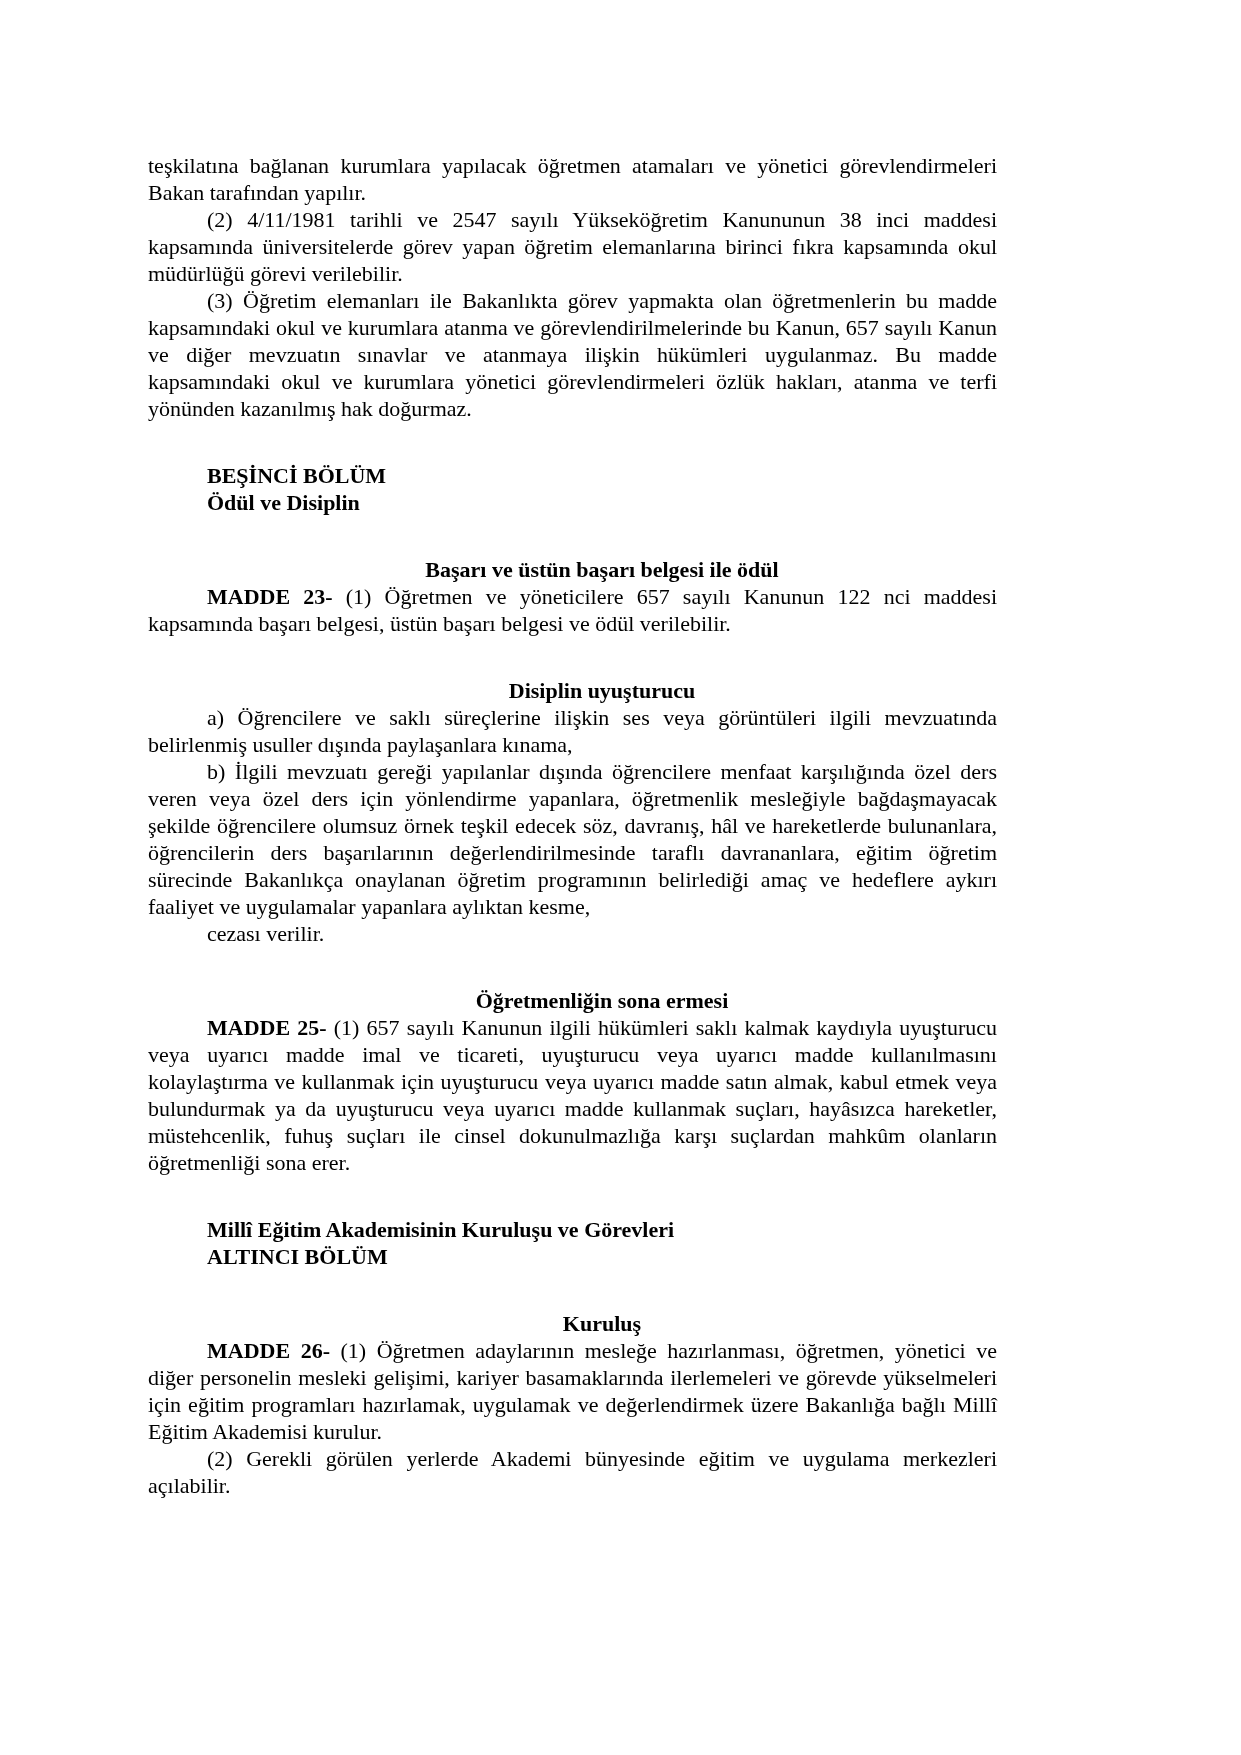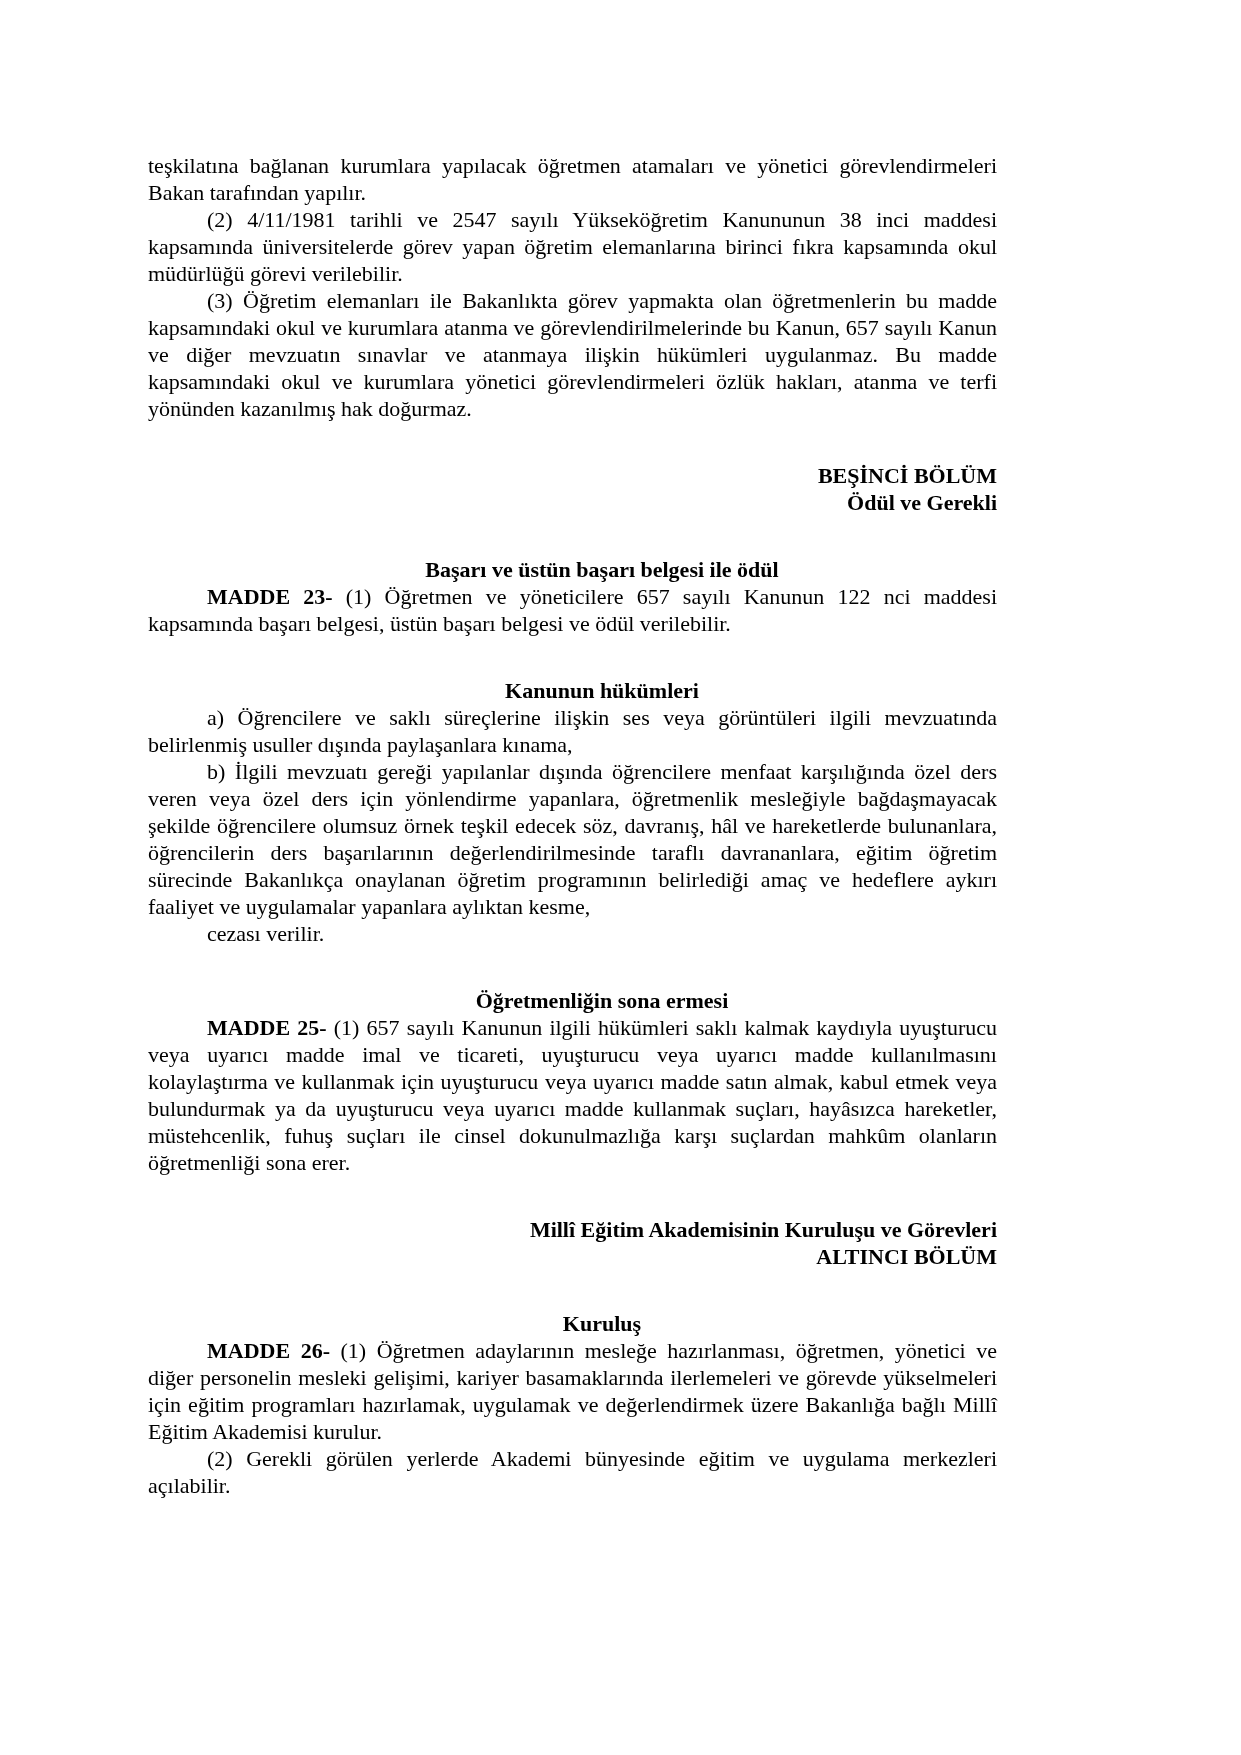--- a/index.html
+++ b/index.html
@@ -20,21 +20,21 @@
     margin: 0;
     text-align: justify;
     text-align-last: left;
     text-indent: 59px;
   }
   .para.no-indent { text-indent: 0; }
   .lead { font-weight: bold; }
   .section-heading {
     margin: 40px 0;
     padding-left: 59px; 
-    text-align: right;
+    text-align: left;
     font-weight: bold;
   }
   .section-heading div { line-height: 27px; }
   .subheading {
     margin: 40px 0 0 0;
     text-indent: 59px;
     font-weight: bold;
     text-align: center;
   }
 </style>
@@ -44,28 +44,28 @@
 <div class="page">
 
   <p class="para no-indent">teşkilatına bağlanan kurumlara yapılacak öğretmen atamaları ve yönetici görevlendirmeleri Bakan tarafından yapılır.</p>
 
   <p class="para">(2) 4/11/1981 tarihli ve 2547 sayılı Yükseköğretim Kanununun 38 inci maddesi kapsamında üniversitelerde görev yapan öğretim elemanlarına birinci fıkra kapsamında okul müdürlüğü görevi verilebilir.</p>
 
   <p class="para">(3) Öğretim elemanları ile Bakanlıkta görev yapmakta olan öğretmenlerin bu madde kapsamındaki okul ve kurumlara atanma ve görevlendirilmelerinde bu Kanun, 657 sayılı Kanun ve diğer mevzuatın sınavlar ve atanmaya ilişkin hükümleri uygulanmaz. Bu madde kapsamındaki okul ve kurumlara yönetici görevlendirmeleri özlük hakları, atanma ve terfi yönünden kazanılmış hak doğurmaz.</p>
 
   <div class="section-heading">
     <div>BEŞİNCİ BÖLÜM</div>
-    <div>Ödül ve Gerekli</div>
+    <div>Ödül ve Disiplin</div>
   </div>
 
   <p class="subheading">Başarı ve üstün başarı belgesi ile ödül</p>
 
   <p class="para"><b class="lead">MADDE 23-</b> <span>(1) Öğretmen ve yöneticilere 657 sayılı Kanunun 122 nci maddesi kapsamında başarı belgesi, üstün başarı belgesi ve ödül verilebilir.</span></p>
 
-  <p class="subheading">Kanunun hükümleri</p>
+  <p class="subheading">Disiplin uyuşturucu</p>
 
 
   <p class="para">a) Öğrencilere ve saklı süreçlerine ilişkin ses veya görüntüleri ilgili mevzuatında belirlenmiş usuller dışında paylaşanlara kınama,</p>
 
   <p class="para">b) İlgili mevzuatı gereği yapılanlar dışında öğrencilere menfaat karşılığında özel ders veren veya özel ders için yönlendirme yapanlara, öğretmenlik mesleğiyle bağdaşmayacak şekilde öğrencilere olumsuz örnek teşkil edecek söz, davranış, hâl ve hareketlerde bulunanlara, öğrencilerin ders başarılarının değerlendirilmesinde taraflı davrananlara, eğitim öğretim sürecinde Bakanlıkça onaylanan öğretim programının belirlediği amaç ve hedeflere aykırı faaliyet ve uygulamalar yapanlara aylıktan kesme,</p>
 
   <p class="para">cezası verilir.</p>
 
   <p class="subheading">Öğretmenliğin sona ermesi</p>
 

